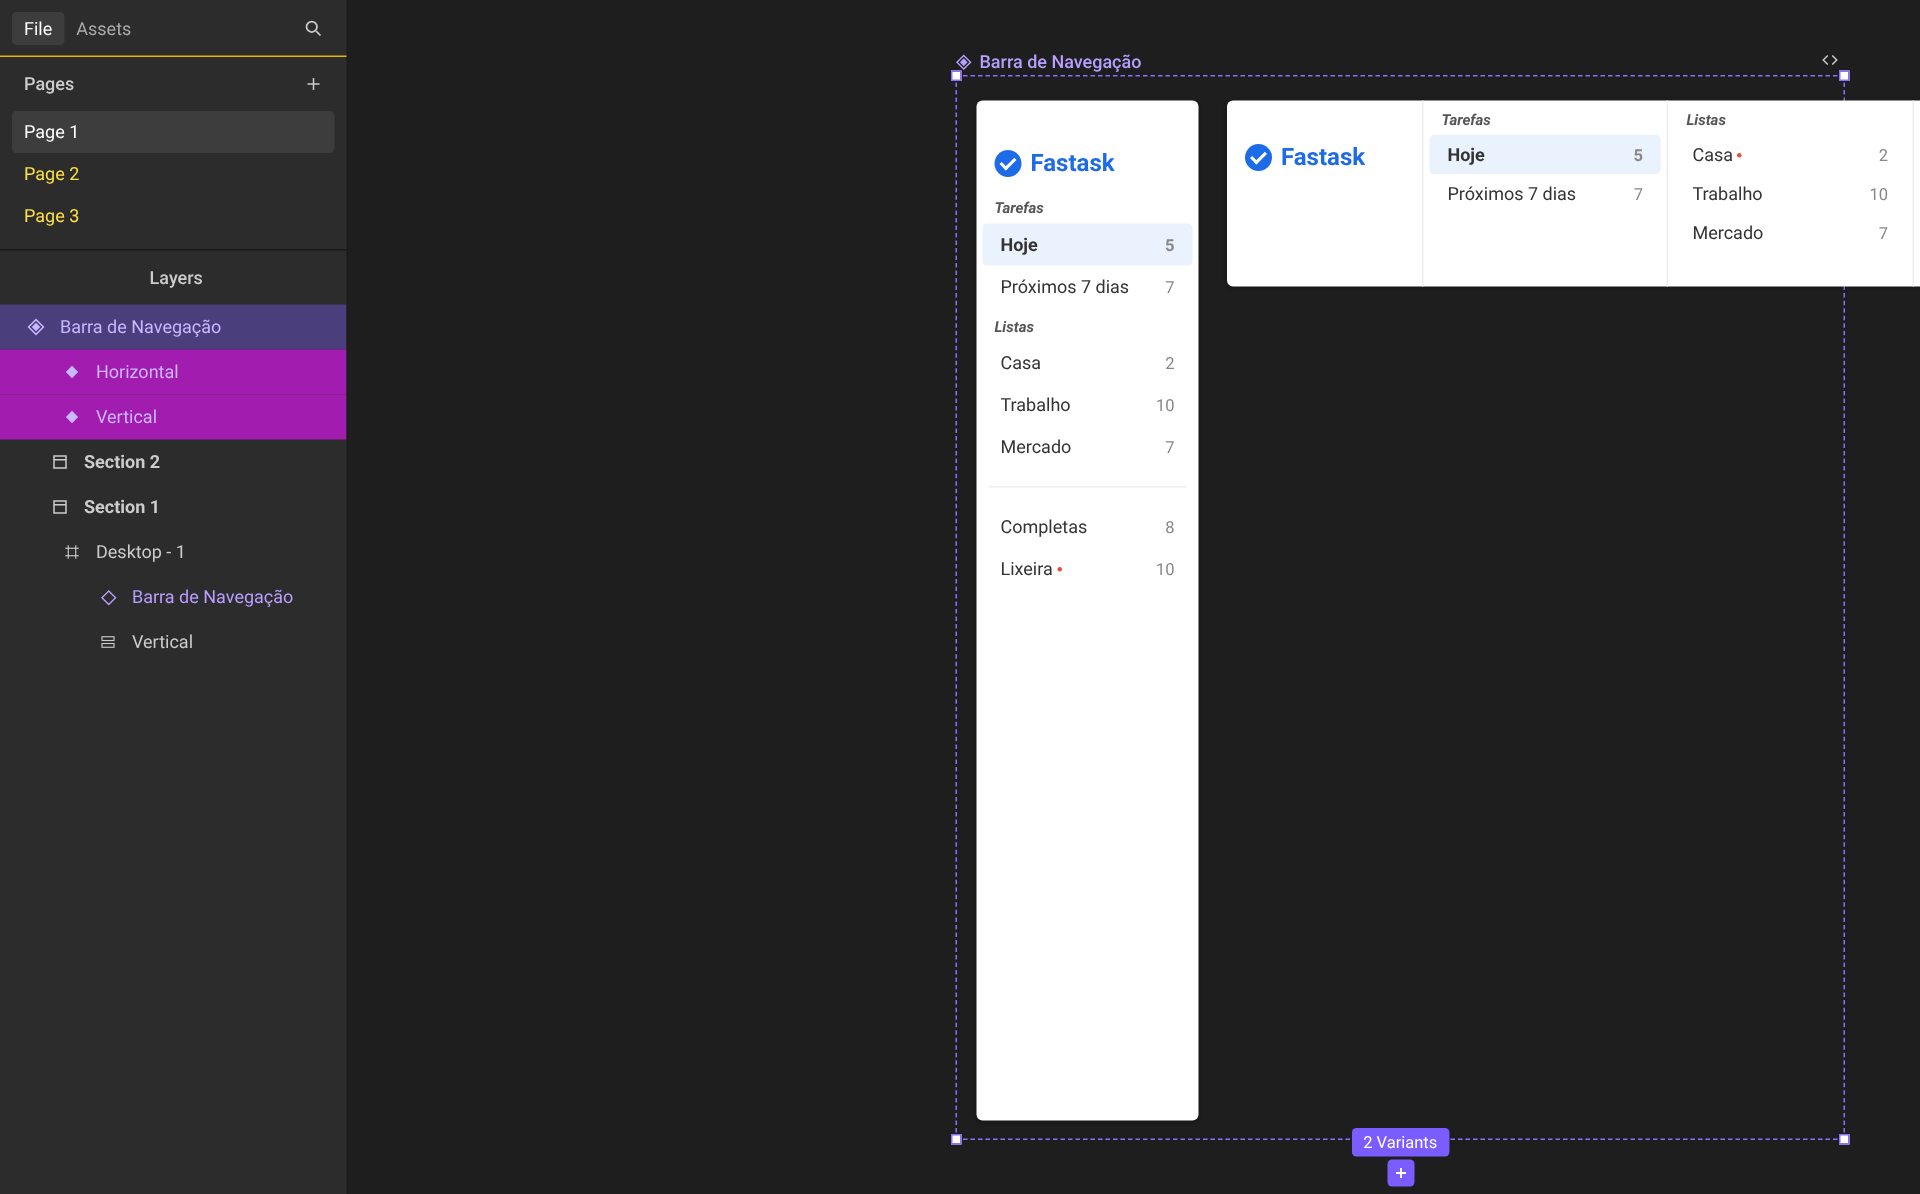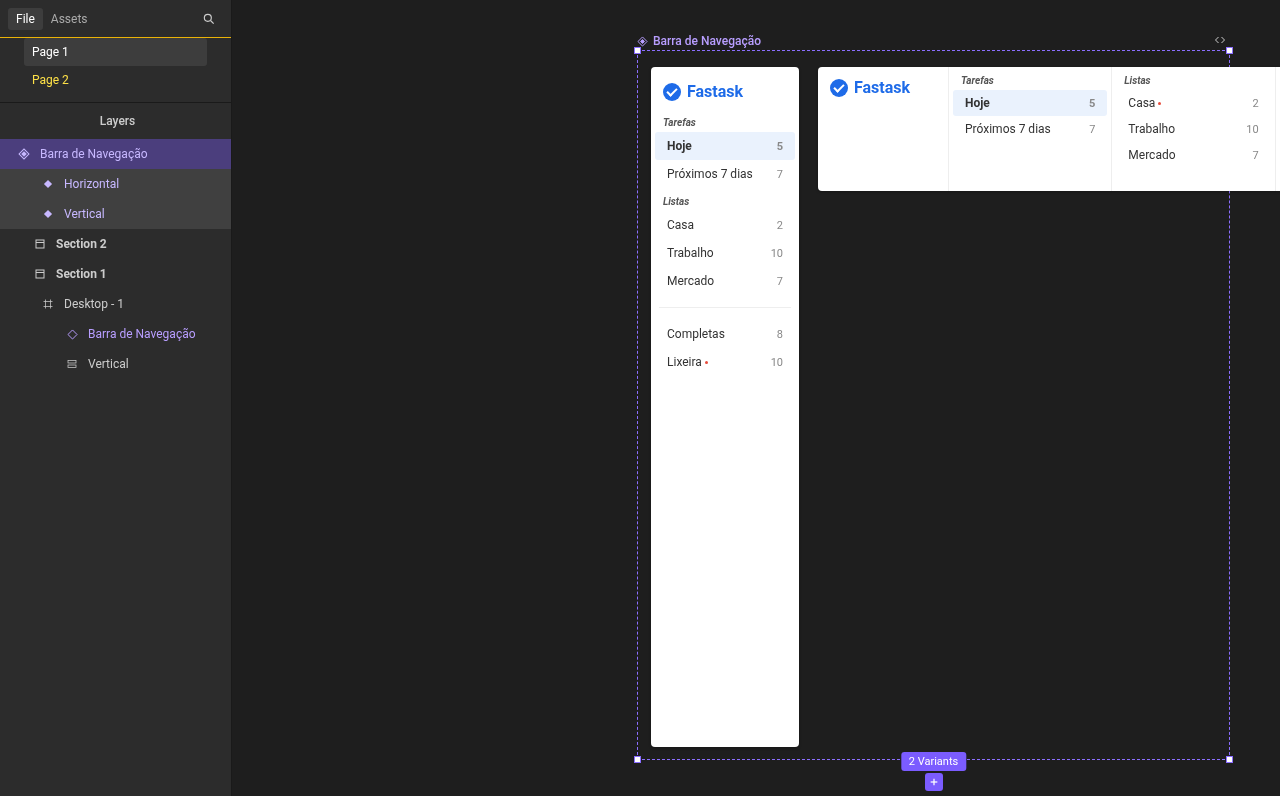--- a/index.html
+++ b/index.html
@@ -8,29 +8,29 @@
 
   
   .left-panel { width: 232px; height: 100%; background: #2c2c2c; border-right: 1px solid #1a1a1a; display: flex; flex-direction: column; font-size: 12px; }
   .lp-top { display: flex; align-items: center; height: 38px; border-bottom: 1px solid #eab308; padding: 0 8px; }
   .tab-btn { padding: 4px 8px; border-radius: 3px; color: #aaa; cursor: pointer; }
   .tab-btn.active { background: #3d3d3d; color: #fff; }
   .sp { flex: 1; }
   .icon-btn { width: 28px; height: 28px; display: flex; align-items: center; justify-content: center; color: #ccc; border-radius: 3px; cursor: pointer; }
 
   .section-hdr { display: flex; align-items: center; justify-content: space-between; height: 36px; padding: 0 12px 0 16px; color: #ccc; font-weight: 500; }
-  .pages { padding: 0 24px 8px; border-bottom: 1px solid #1a1a1a; }
+  .pages { padding: 0 8px 8px; border-bottom: 1px solid #1a1a1a; }
   .page-row { padding: 7px 8px; border-radius: 3px; color: #fde047; cursor: pointer; }
   .page-row.active { background: #3d3d3d; color: #fff; }
 
   .layers { flex: 1; overflow: auto; padding-top: 0; }
   .layers .section-hdr { border-bottom: 0; justify-content: center; }
   .layer-row { display: flex; align-items: center; height: 30px; padding-left: 16px; cursor: pointer; color: #ccc; }
   .layer-row.sel { background: #4b3e7d; color: #c7b8ff; }
-  .layer-row.sel-dim { background: #404040; color: #c7b8ff; }
+  .layer-row.sel-dim { background: #a21caf; color: #c7b8ff; }
   .layer-row.hl { color: #b89eff; }
   .layer-row .ic { width: 16px; height: 16px; display: flex; align-items: center; justify-content: center; margin-right: 8px; flex: 0 0 16px; }
   .ind1 { padding-left: 40px; }
   .ind2 { padding-left: 64px; }
   .ind0s { padding-left: 32px; font-weight: bold; }
 
   
   .canvas { flex: 1; height: 100%; background: #1e1e1e; position: relative; overflow: hidden; }
 
   
@@ -45,21 +45,21 @@
   .h-bl { left: -4px; bottom: -4px; }
   .h-br { right: -4px; bottom: -4px; }
 
   .var-pill { position: absolute; left: 50%; transform: translateX(-50%); bottom: -12px; background: #7b5cff; color: #fff; font-size: 11px; padding: 3px 8px; border-radius: 3px; }
   .add-btn { position: absolute; left: 50%; transform: translateX(-50%); bottom: -32px; width: 18px; height: 18px; background: #7b5cff; border-radius: 3px; display: flex; align-items: center; justify-content: center; color: #fff; font-size: 14px; }
 
   
   .art-vert { position: absolute; left: 13px; top: 16px; width: 148px; height: 680px; background: #fff; border-radius: 4px; box-shadow: 0 1px 3px rgba(0,0,0,.3); color: #222; font-size: 12px; padding: 10px 0; }
   .art-horz { position: absolute; left: 180px; top: 16px; width: 620px; height: 124px; background: #fff; border-radius: 4px; box-shadow: 0 1px 3px rgba(0,0,0,.3); color: #222; font-size: 12px; display: flex; }
 
-  .brand { display: flex; align-items: center; gap: 6px; padding: 5px 12px 8px; }
+  .brand { display: flex; align-items: center; gap: 6px; padding: 5px 12px 8px; margin-top: 17px; }
   .brand .bname { font-weight: 700; font-size: 16px; color: #1e6be8; }
   .brand .bic { width: 18px; height: 18px; border-radius: 9px; background: #1e6be8; position: relative; }
   .brand .bic::after { content: ""; position: absolute; left: 4px; top: 5px; width: 8px; height: 4px; border-left: 2px solid #fff; border-bottom: 2px solid #fff; transform: rotate(-45deg); }
 
   .grp-title { font-size: 10px; font-weight: 700; color: #555; padding: 8px 12px 4px; font-style: italic; }
   .nav-item { display: flex; align-items: center; justify-content: space-between; padding: 7px 12px; color: #333; border-radius: 3px; margin: 0 4px; }
   .nav-item .cnt { color: #888; font-size: 11px; }
   .nav-item.active { background: #eaf2fd; font-weight: bold; }
   .hr { height: 1px; background: #eee; margin: 12px 8px; }
   .dot-red { display:inline-block; width:3px; height:3px; border-radius:50%; background:#e74c3c; margin-left:3px; vertical-align:middle; }
@@ -81,23 +81,33 @@
     <div class="tab-btn">Assets</div>
     <div class="sp"></div>
     <div class="icon-btn">
       <svg width="14" height="14" viewBox="0 0 24 24" fill="none" stroke="currentColor" stroke-width="2">
           <circle cx="10" cy="10" r="6"></circle>
           <line x1="20" y1="20" x2="15" y2="15"></line>
         </svg>
     </div>
   </div>
 
+  <div class="section-hdr">
+    <span>Pages</span>
+    <span class="icon-btn" style="width:20px;height:20px">
+      <svg width="12" height="12" viewBox="0 0 24 24" fill="none" stroke="currentColor" stroke-width="2">
+          <line x1="12" y1="4" x2="12" y2="20"></line>
+          <line x1="4" y1="12" x2="20" y2="12"></line>
+        </svg>
+    </span>
+  </div>
   <div class="pages">
     <div class="page-row active">Page 1</div>
     <div class="page-row">Page 2</div>
+    <div class="page-row">Page 3</div>
   </div>
 
   <div class="layers">
     <div class="section-hdr">
       <span>Layers</span>
     </div>
 
     <div class="layer-row sel">
       <span class="ic">
         <svg width="12" height="12" viewBox="0 0 24 24" fill="none" stroke="#c7b8ff" stroke-width="2">

